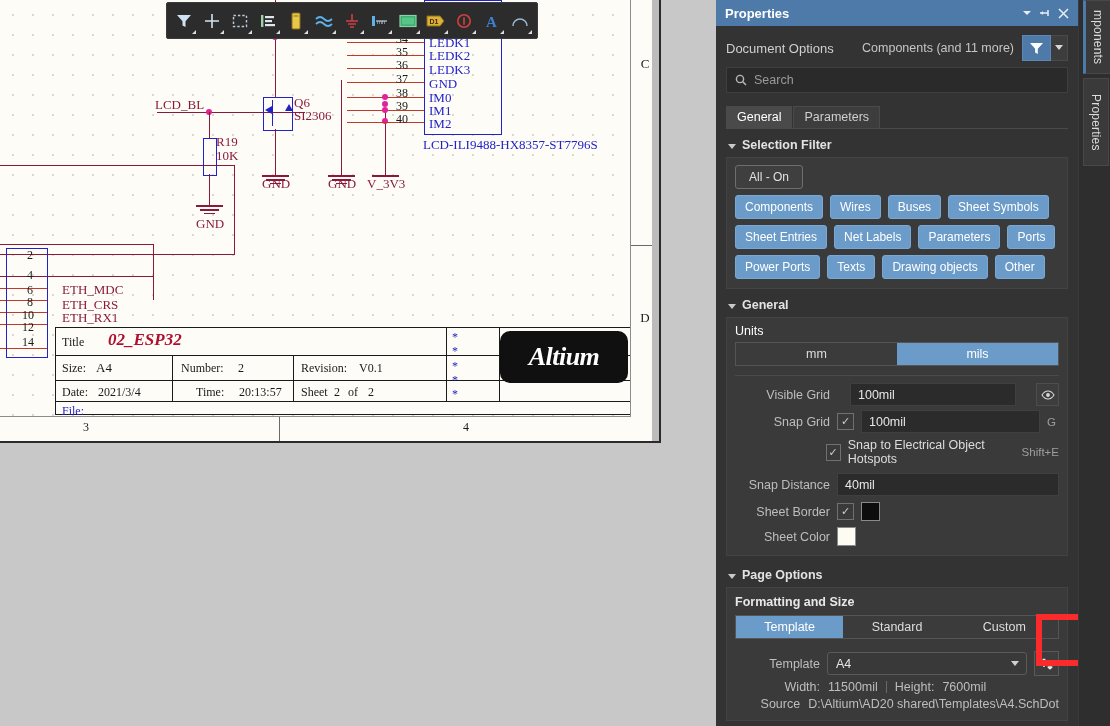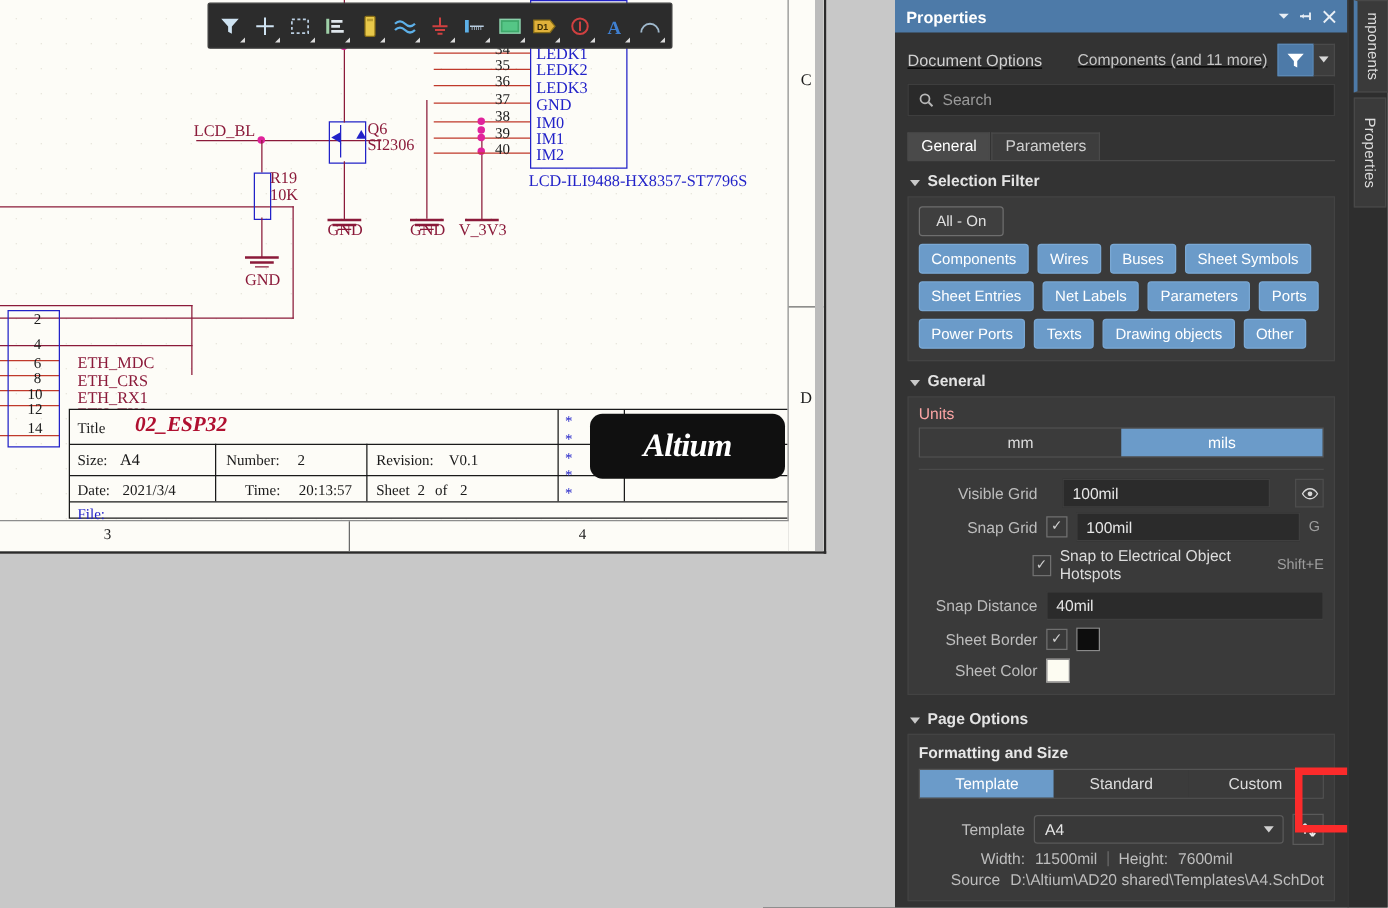--- a/index.html
+++ b/index.html
@@ -77,21 +77,21 @@
   }
   .tb-row{position:absolute;left:0;right:0;border-bottom:1.2px solid #1a1a1a;}
   .tb-v{position:absolute;width:1.2px;background:#1a1a1a;}
   .tb-cell{position:absolute;white-space:nowrap;}
   .tb-title{
     font-family:"Liberation Serif",serif;font-style:italic;font-weight:bold;
     font-size:17px;color:#b01030;
   }
   .tb-blue{color:#2222c8;text-align:center;}
   .altium-logo{
-    position:absolute;right:4px;top:3px;width:156px;height:52px;
+    position:absolute;right:4px;top:3px;width:128px;height:52px;
     background:#101010;border-radius:10px;
     display:flex;align-items:center;justify-content:center;
   }
   .altium-logo span{
     color:#fff;font-family:"Liberation Serif",serif;font-style:italic;
     font-weight:bold;font-size:26px;letter-spacing:-0.5px;
   }
   .star-col{position:absolute;font-family:"Liberation Serif",serif;color:#2222c8;font-size:12px;}
 
   
@@ -121,21 +121,21 @@
     font-size:13px;font-weight:bold;flex:none;
   }
   .props-title .t{flex:1;}
   .title-ico{
     width:18px;height:18px;display:flex;align-items:center;justify-content:center;
     color:#e8eef5;font-size:12px;
   }
   .props-body{flex:1;overflow:hidden;padding:0 10px;}
 
   .doc-opt-row{
-    display:flex;align-items:center;height:34px;margin-top:5px;text-decoration:underline;
+    display:flex;align-items:center;height:34px;margin-top:5px;
   }
   .doc-opt-title{color:#d0d0d0;font-size:13px;}
   .doc-opt-sel{color:#c6c6c6;font-size:12.5px;margin-left:auto;margin-right:8px;}
   .filter-btn{
     width:27px;height:24px;background:#4d7aa8;border:1px solid #5b88b5;
     display:flex;align-items:center;justify-content:center;
   }
   .filter-drop{
     width:16px;height:24px;background:#3d3d3d;border:1px solid #4a4a4a;border-left:none;
     display:flex;align-items:center;justify-content:center;
@@ -572,21 +572,21 @@
           <div class="pill">Drawing objects</div>
           <div class="pill">Other</div>
         </div>
       </div>
 
       <div class="section-hdr">
         <div class="tri"></div>
         <span>General</span>
       </div>
       <div class="group" style="padding:6px 8px 9px;">
-        <div style="color:#fca5a5;font-size:12.5px;">Units</div>
+        <div style="color:#ffffff;font-size:12.5px;">Units</div>
         <div class="seg" style="margin-top:4px;">
           <div>mm</div>
           <div class="on">mils</div>
         </div>
         <div class="hr"></div>
 
         <div class="row" style="margin-top:7px;gap:20px;">
           <div class="lbl" style="width:95px;">Visible Grid</div>
           <div class="field" style="flex:1;">100mil</div>
           <div class="eye-btn">

